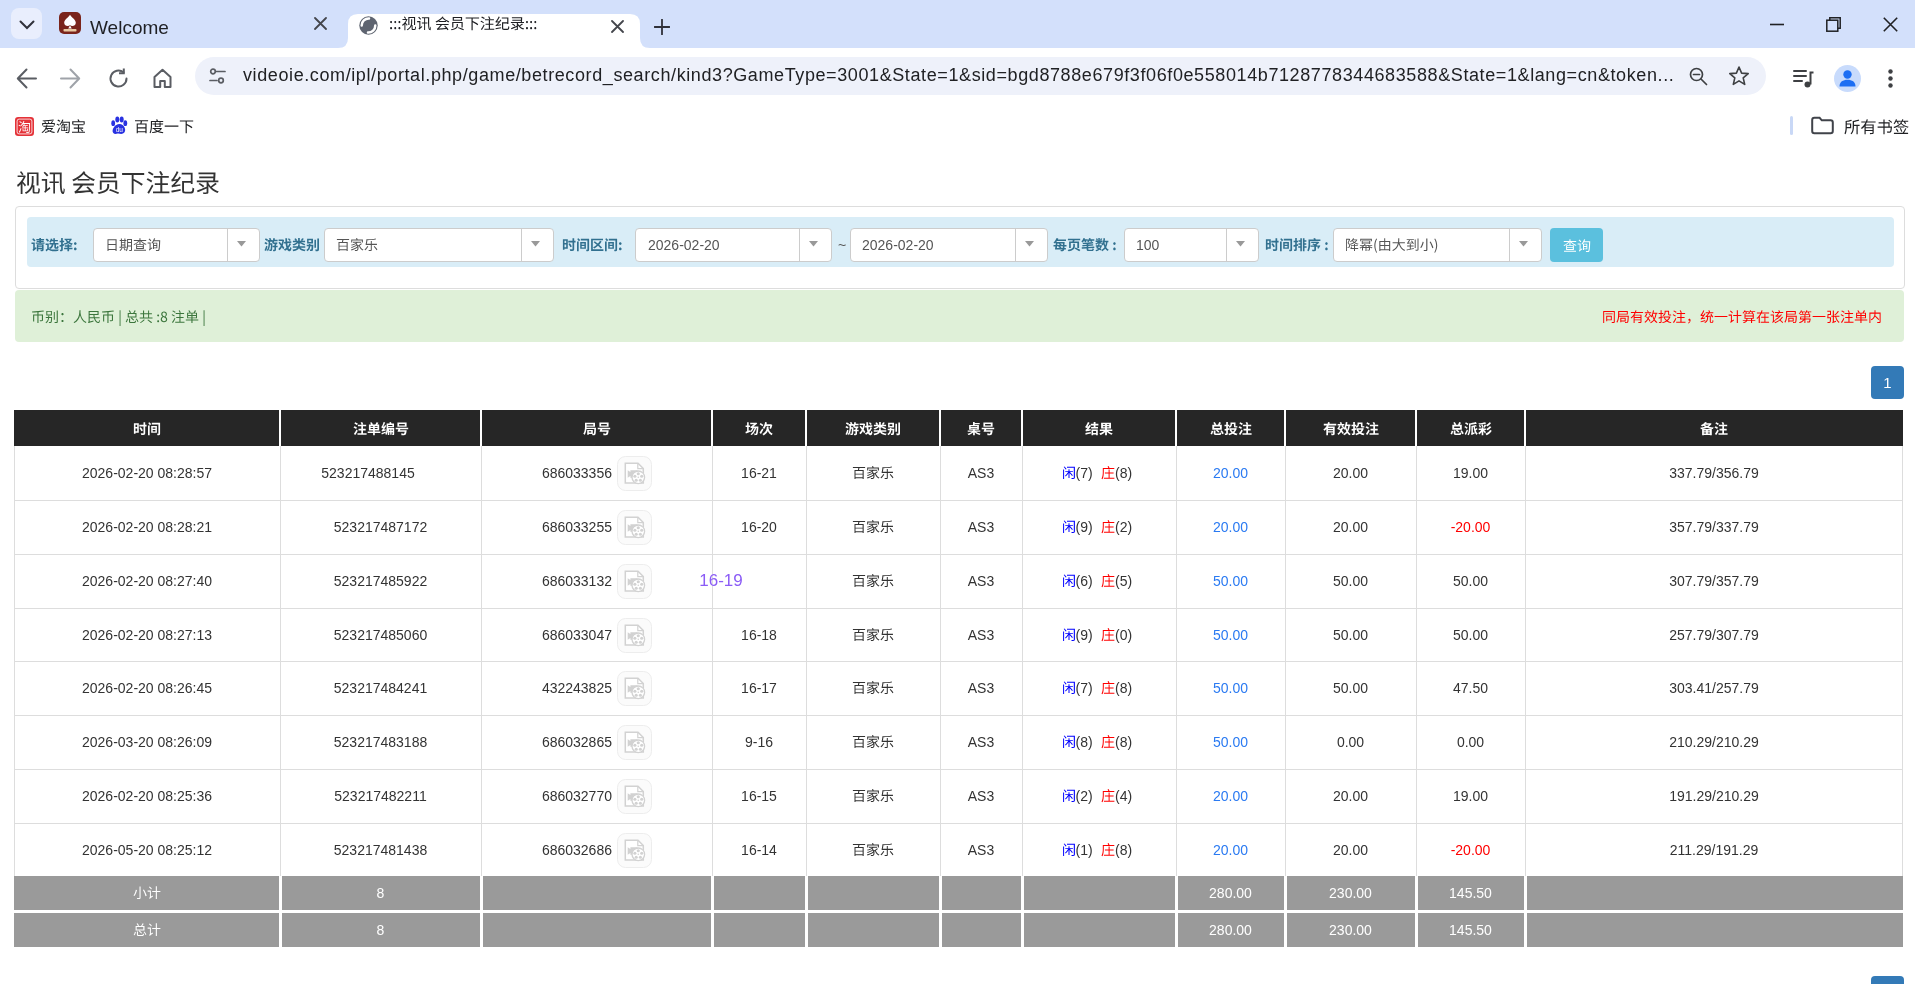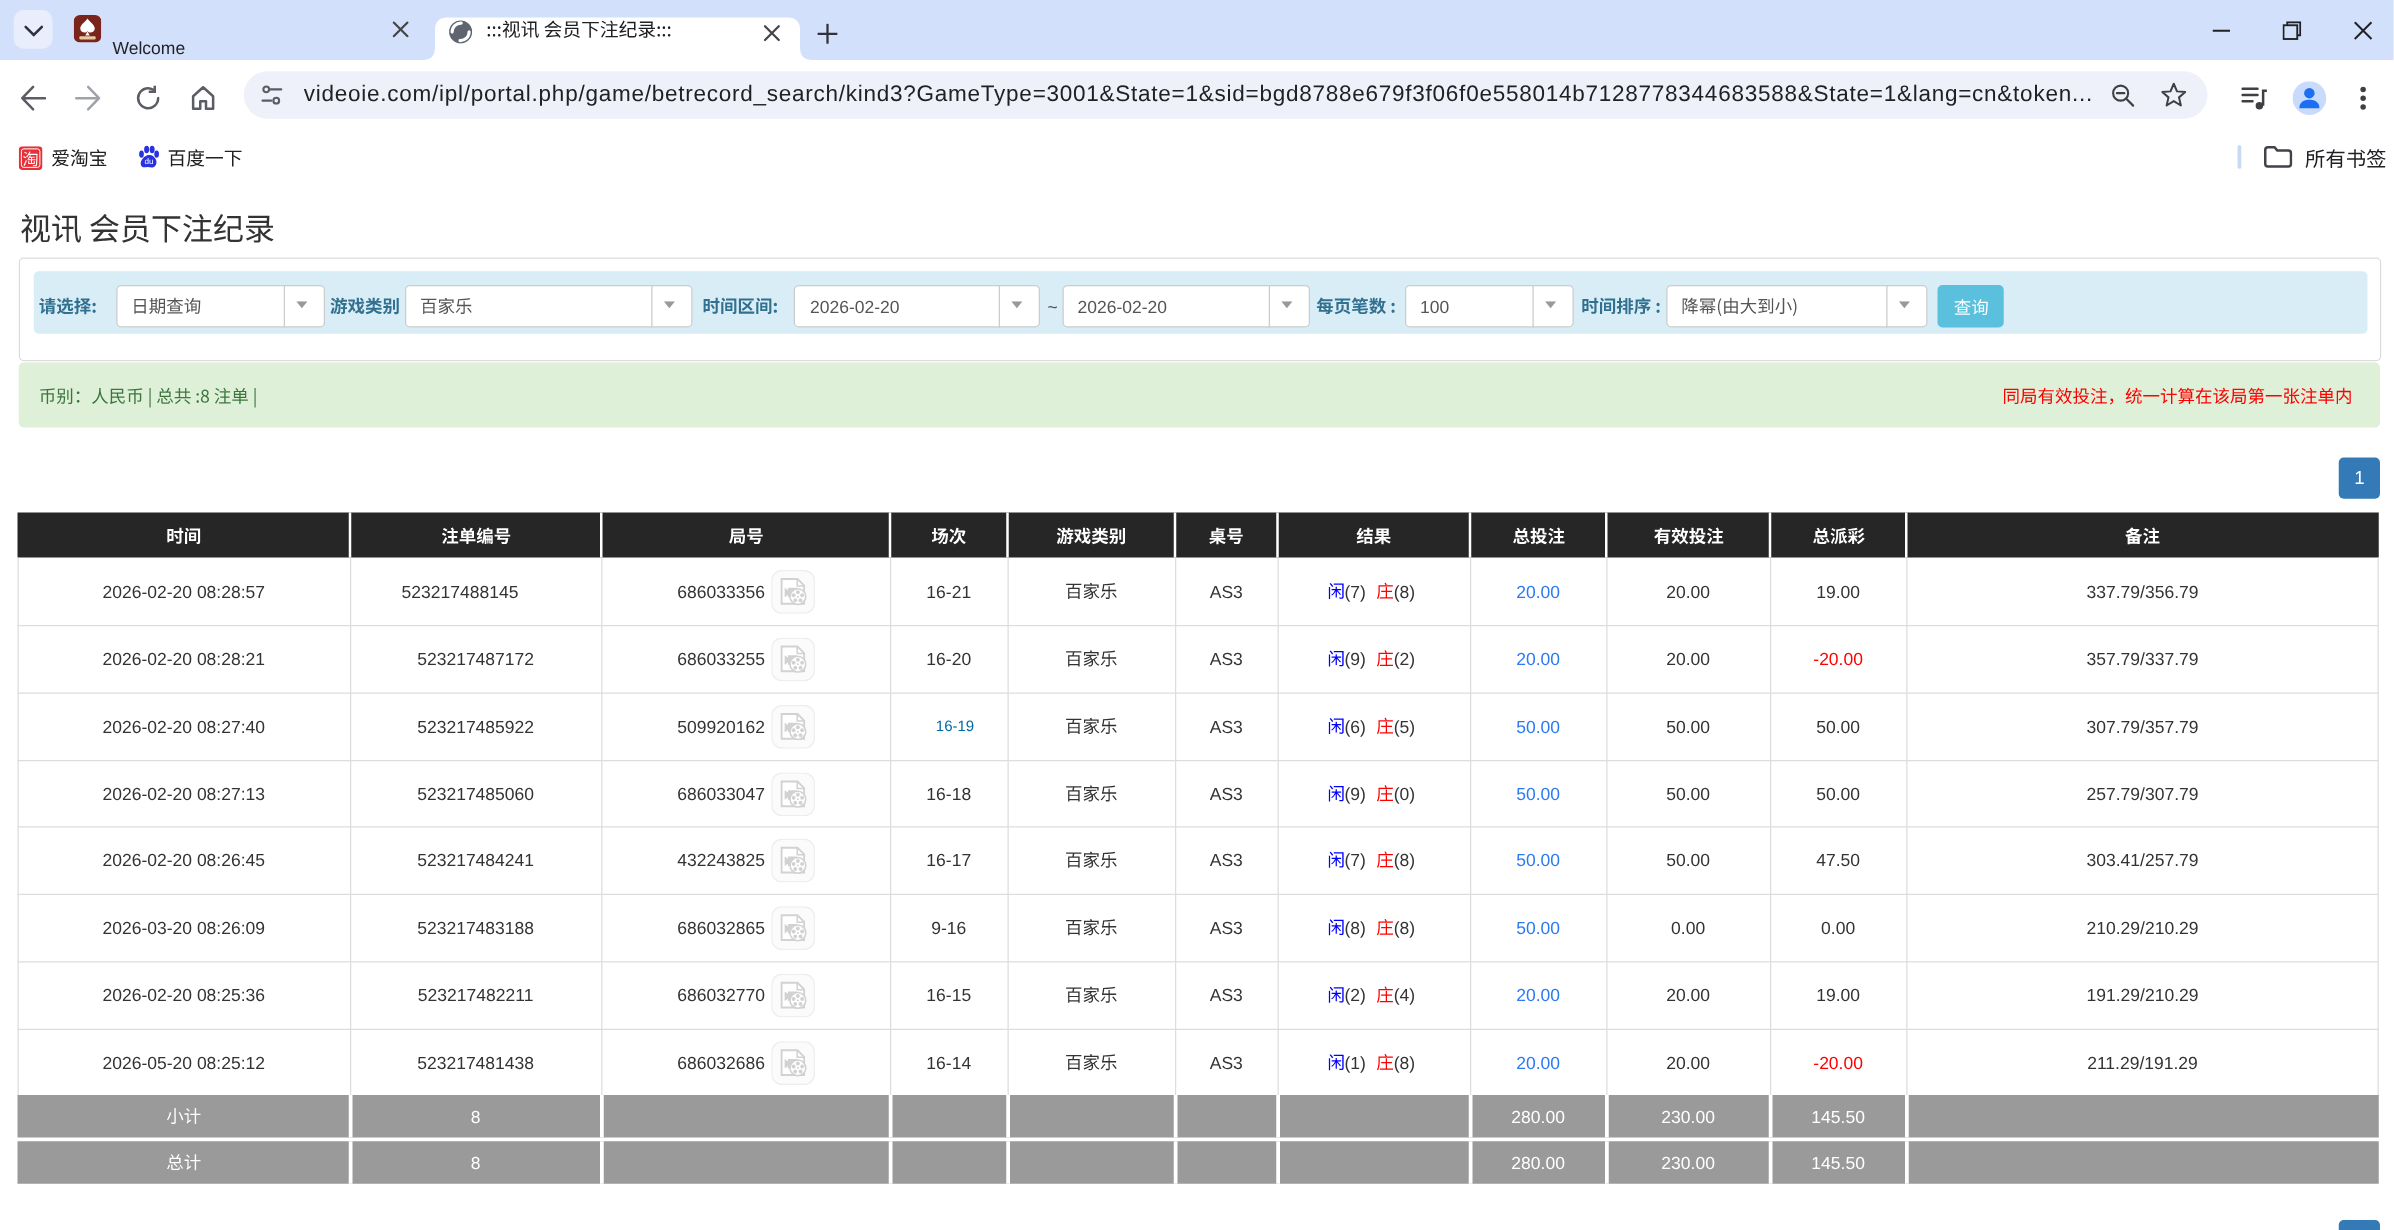--- a/index.html
+++ b/index.html
@@ -45,21 +45,21 @@
 <div class="abs" style="left:11px;top:8px;width:31px;height:31px;border-radius:8px;background:#e9eefd"></div>
 <svg class="abs" style="left:19px;top:20px" width="16" height="10">
     <path d="M1.5 1.5 L8 8 L14.5 1.5" stroke="#30313a" stroke-width="2" fill="none" stroke-linecap="round"></path>
   </svg>
 <svg class="abs" style="left:59px;top:12px" width="22" height="22">
 <rect x="0" y="0" width="22" height="22" rx="5" fill="#7a241b"></rect>
 <path d="M11 2.8 C8.8 6 5.2 7.8 5.2 10.8 C5.2 13 7 14 8.7 14 C9.7 14 10.5 13.6 11 13 C11.5 13.6 12.3 14 13.3 14 C15 14 16.8 13 16.8 10.8 C16.8 7.8 13.2 6 11 2.8 Z" fill="#fff"></path>
 <path d="M9.2 16.4 C9.8 15.4 10.4 14.4 11 13.2 C11.6 14.4 12.2 15.4 12.8 16.4 Z" fill="#fff"></path>
 <rect x="4.5" y="17" width="13" height="2.6" rx="0.8" fill="#e8c8a0"></rect>
 </svg>
-<div class="abs" style="left:90px;top:30px;font-size:14px;color:#1f2024">Welcome</div>
+<div class="abs" style="left:90px;top:17px;font-size:19px;color:#1f2024">Welcome</div>
 <svg class="abs" style="left:314px;top:17px" width="13" height="13">
     <path d="M1 1 L12 12 M12 1 L1 12" stroke="#44464c" stroke-width="1.8" fill="none" stroke-linecap="round"></path>
   </svg>
 <svg class="abs" style="left:338px;top:7px" width="312" height="41">
 <path d="M10 41 L10 17 Q10 7 20 7 L292 7 Q302 7 302 17 L302 41 Z" fill="#fff"></path>
 <path d="M0 41 Q10 41 10 31 L10 41 Z" fill="#fff"></path>
 <path d="M312 41 Q302 41 302 31 L302 41 Z" fill="#fff"></path>
 </svg>
 <svg class="abs" style="left:358.5px;top:16px" width="19" height="19">
 <circle cx="9.5" cy="9.5" r="9.2" fill="#5e6470"></circle>
@@ -356,35 +356,35 @@
 <svg class="t" style="left:1101.0px;top:515.2px" width="16" height="22">
     <use href="#t28" fill="#ff0000" transform="translate(0,17.0)"></use>
   </svg>
 <div class="abs" style="left:1115.0px;top:527.0px;transform:translateY(-50%);font-size:14px;color:#333">(2)</div>
 <div class="abs" style="left:1230.5px;top:527.0px;transform:translate(-50%,-50%);font-size:14px;color:#2a7af2;white-space:nowrap">20.00</div>
 <div class="abs" style="left:1350.5px;top:527.0px;transform:translate(-50%,-50%);font-size:14px;color:#333;white-space:nowrap">20.00</div>
 <div class="abs" style="left:1470.5px;top:527.0px;transform:translate(-50%,-50%);font-size:14px;color:#ff0000;white-space:nowrap">-20.00</div>
 <div class="abs" style="left:1714.0px;top:527.0px;transform:translate(-50%,-50%);font-size:14px;color:#333;white-space:nowrap">357.79/337.79</div>
 <div class="abs" style="left:147.0px;top:581.0px;transform:translate(-50%,-50%);font-size:14px;color:#333;white-space:nowrap">2026-02-20 08:27:40</div>
 <div class="abs" style="left:380.5px;top:581.0px;transform:translate(-50%,-50%);font-size:14px;color:#333;white-space:nowrap">523217485922</div>
-<div class="abs" style="left:541.9px;top:581.0px;transform:translateY(-50%);font-size:14px;color:#333">509920162</div>
+<div class="abs" style="left:541.9px;top:581.0px;transform:translateY(-50%);font-size:14px;color:#333">686033132</div>
 <svg class="abs" style="left:617.1px;top:564.0px" width="35" height="35">
 <rect x="0.5" y="0.5" width="34" height="34" rx="8" fill="#fbfbfb" stroke="#ededed"></rect>
 <path d="M8.3 7.2 L21 7.2 L26.3 12.5 L26.3 27 L8.3 27 Z" fill="#fff" stroke="#d2d2d2" stroke-width="1.5"></path>
 <path d="M20.8 7.4 L20.8 12.7 L26.1 12.7" fill="none" stroke="#d2d2d2" stroke-width="1.2"></path>
 <path d="M10.7 14.2 L13.4 16 L13.4 14.2 L20.6 14.2 L20.6 21.8 L13.4 21.8 L13.4 20 L10.7 21.8 Z" fill="#d2d2d2"></path>
 <circle cx="21.3" cy="21.3" r="6.3" fill="#fff" stroke="#d2d2d2" stroke-width="1.3"></circle>
 <circle cx="21.3" cy="17.8" r="1.55" fill="#d2d2d2"></circle>
     <circle cx="17.9" cy="20.2" r="1.55" fill="#d2d2d2"></circle>
     <circle cx="19.2" cy="24.2" r="1.55" fill="#d2d2d2"></circle>
     <circle cx="23.4" cy="24.2" r="1.55" fill="#d2d2d2"></circle>
     <circle cx="24.7" cy="20.2" r="1.55" fill="#d2d2d2"></circle>
 <circle cx="21.3" cy="21.3" r="0.8" fill="#d2d2d2"></circle>
 </svg>
-<div class="abs" style="left:764px;top:581.0px;transform:translate(-50%,-50%);font-size:12px;color:#0369a1;white-space:nowrap">16-19</div>
+<div class="abs" style="left:721px;top:581.0px;transform:translate(-50%,-50%);font-size:17px;color:#8b5cf6;white-space:nowrap">16-19</div>
 <svg class="t" style="left:852.0px;top:569.2px" width="44" height="22">
     <use href="#t9" fill="#333333" transform="translate(0,17.0)"></use>
   </svg>
 <div class="abs" style="left:981.0px;top:581.0px;transform:translate(-50%,-50%);font-size:14px;color:#333;white-space:nowrap">AS3</div>
 <svg class="t" style="left:1061.6px;top:569.2px" width="16" height="22">
     <use href="#t27" fill="#0000ff" transform="translate(0,17.0)"></use>
   </svg>
 <div class="abs" style="left:1075.6px;top:581.0px;transform:translateY(-50%);font-size:14px;color:#333">(6)</div>
 <svg class="t" style="left:1101.0px;top:569.2px" width="16" height="22">
     <use href="#t28" fill="#ff0000" transform="translate(0,17.0)"></use>

